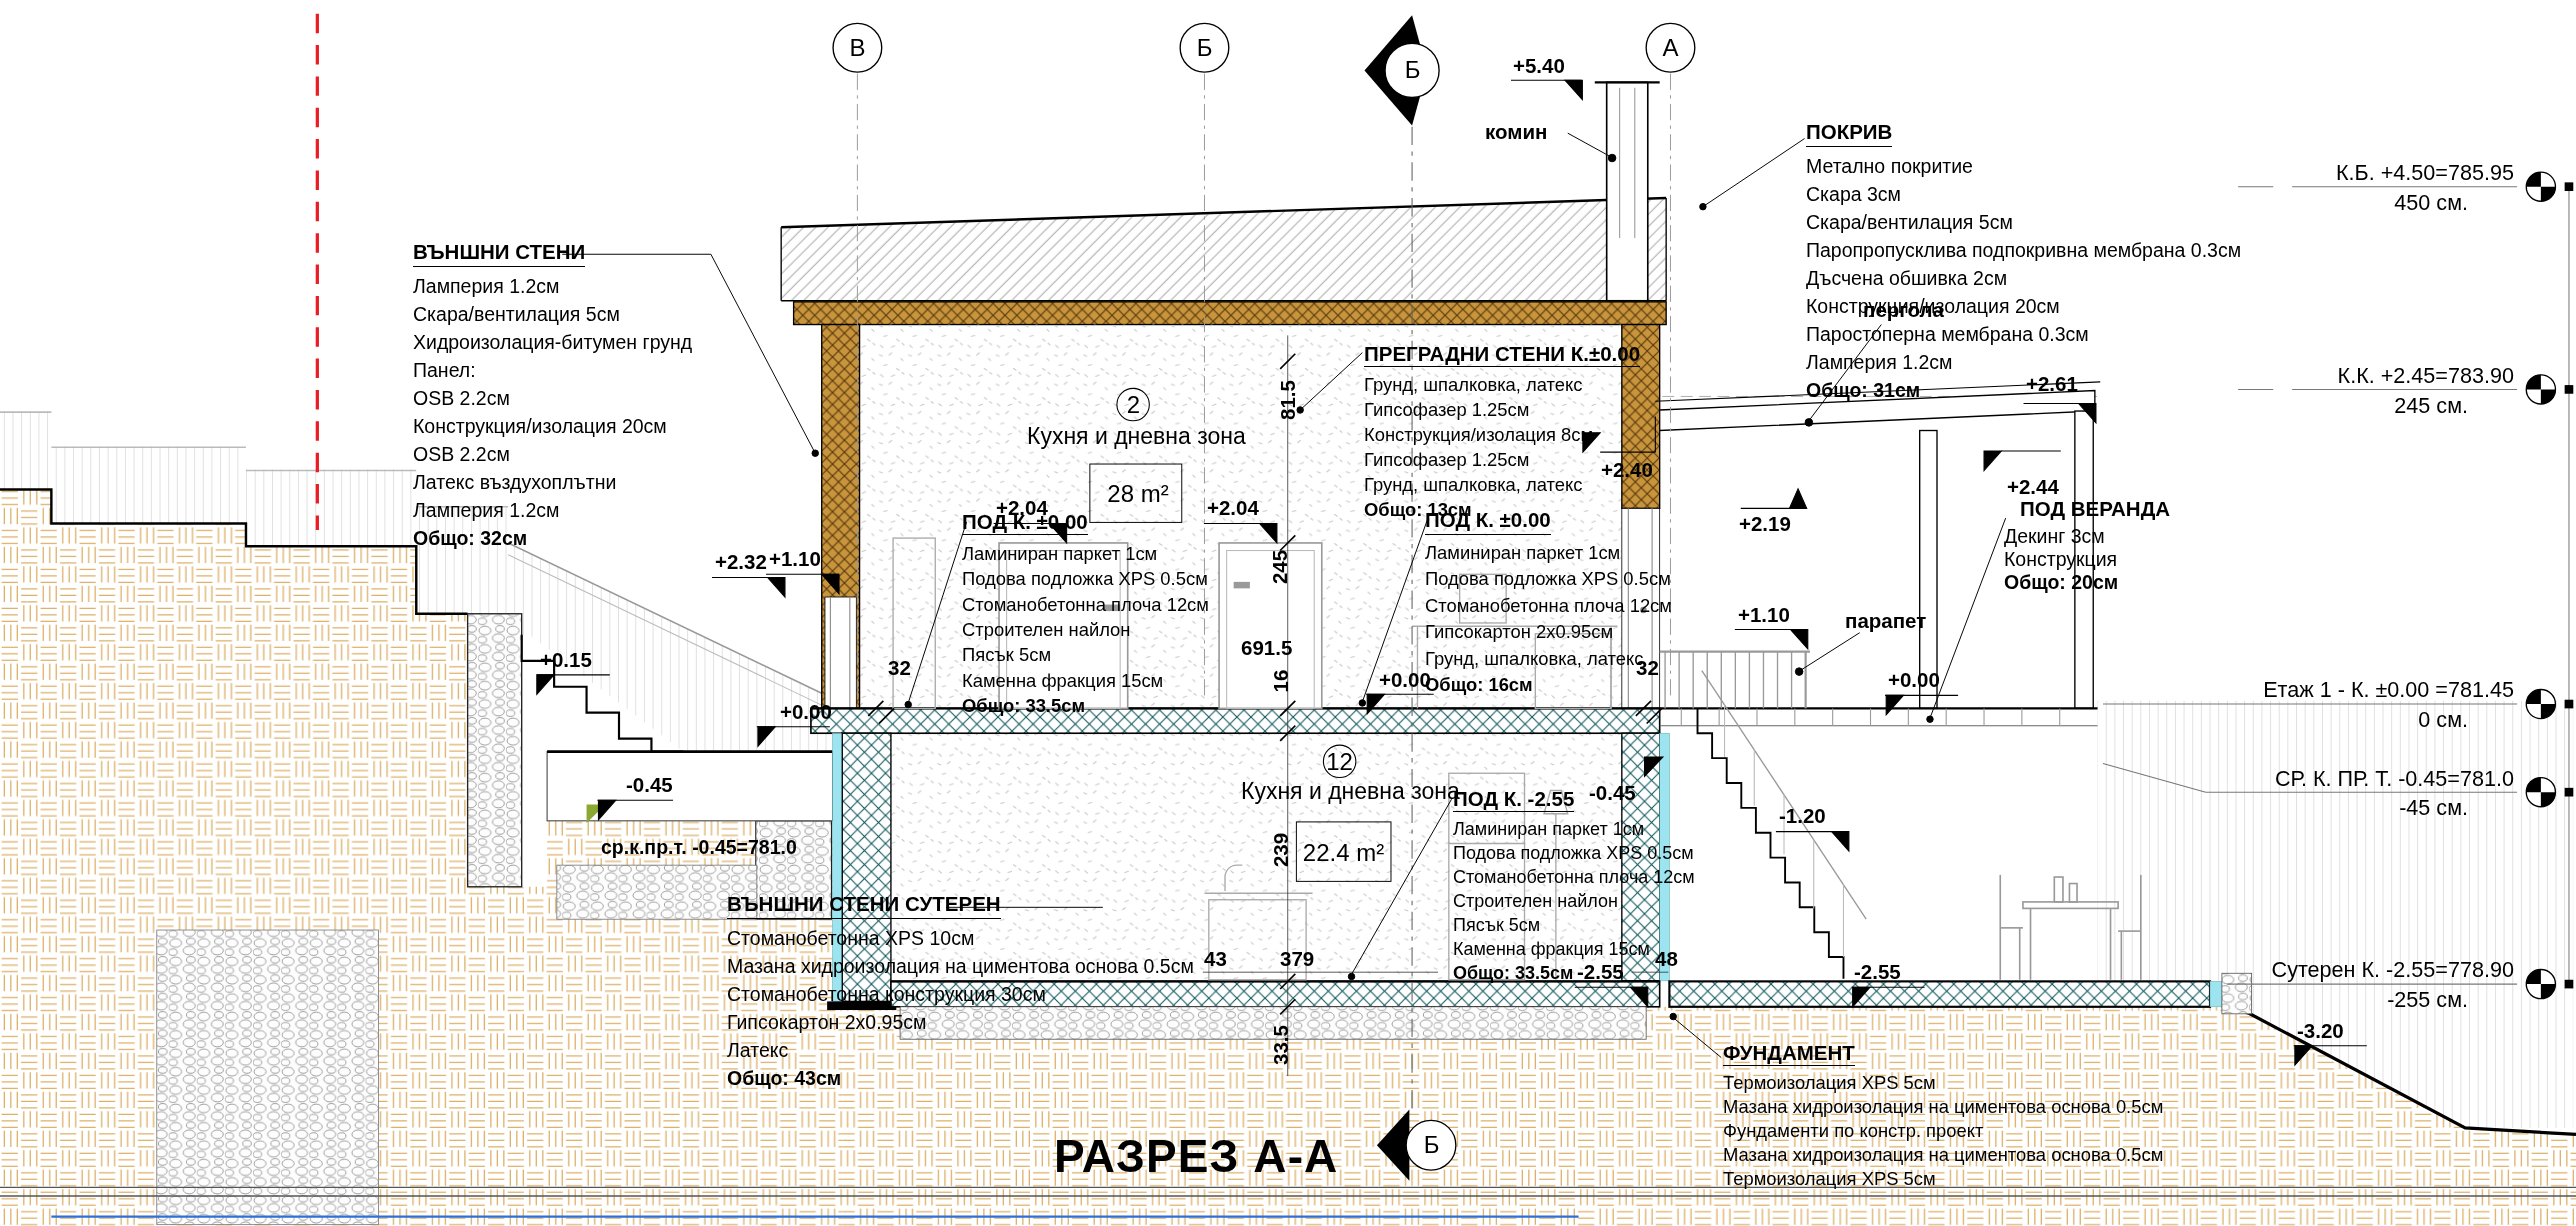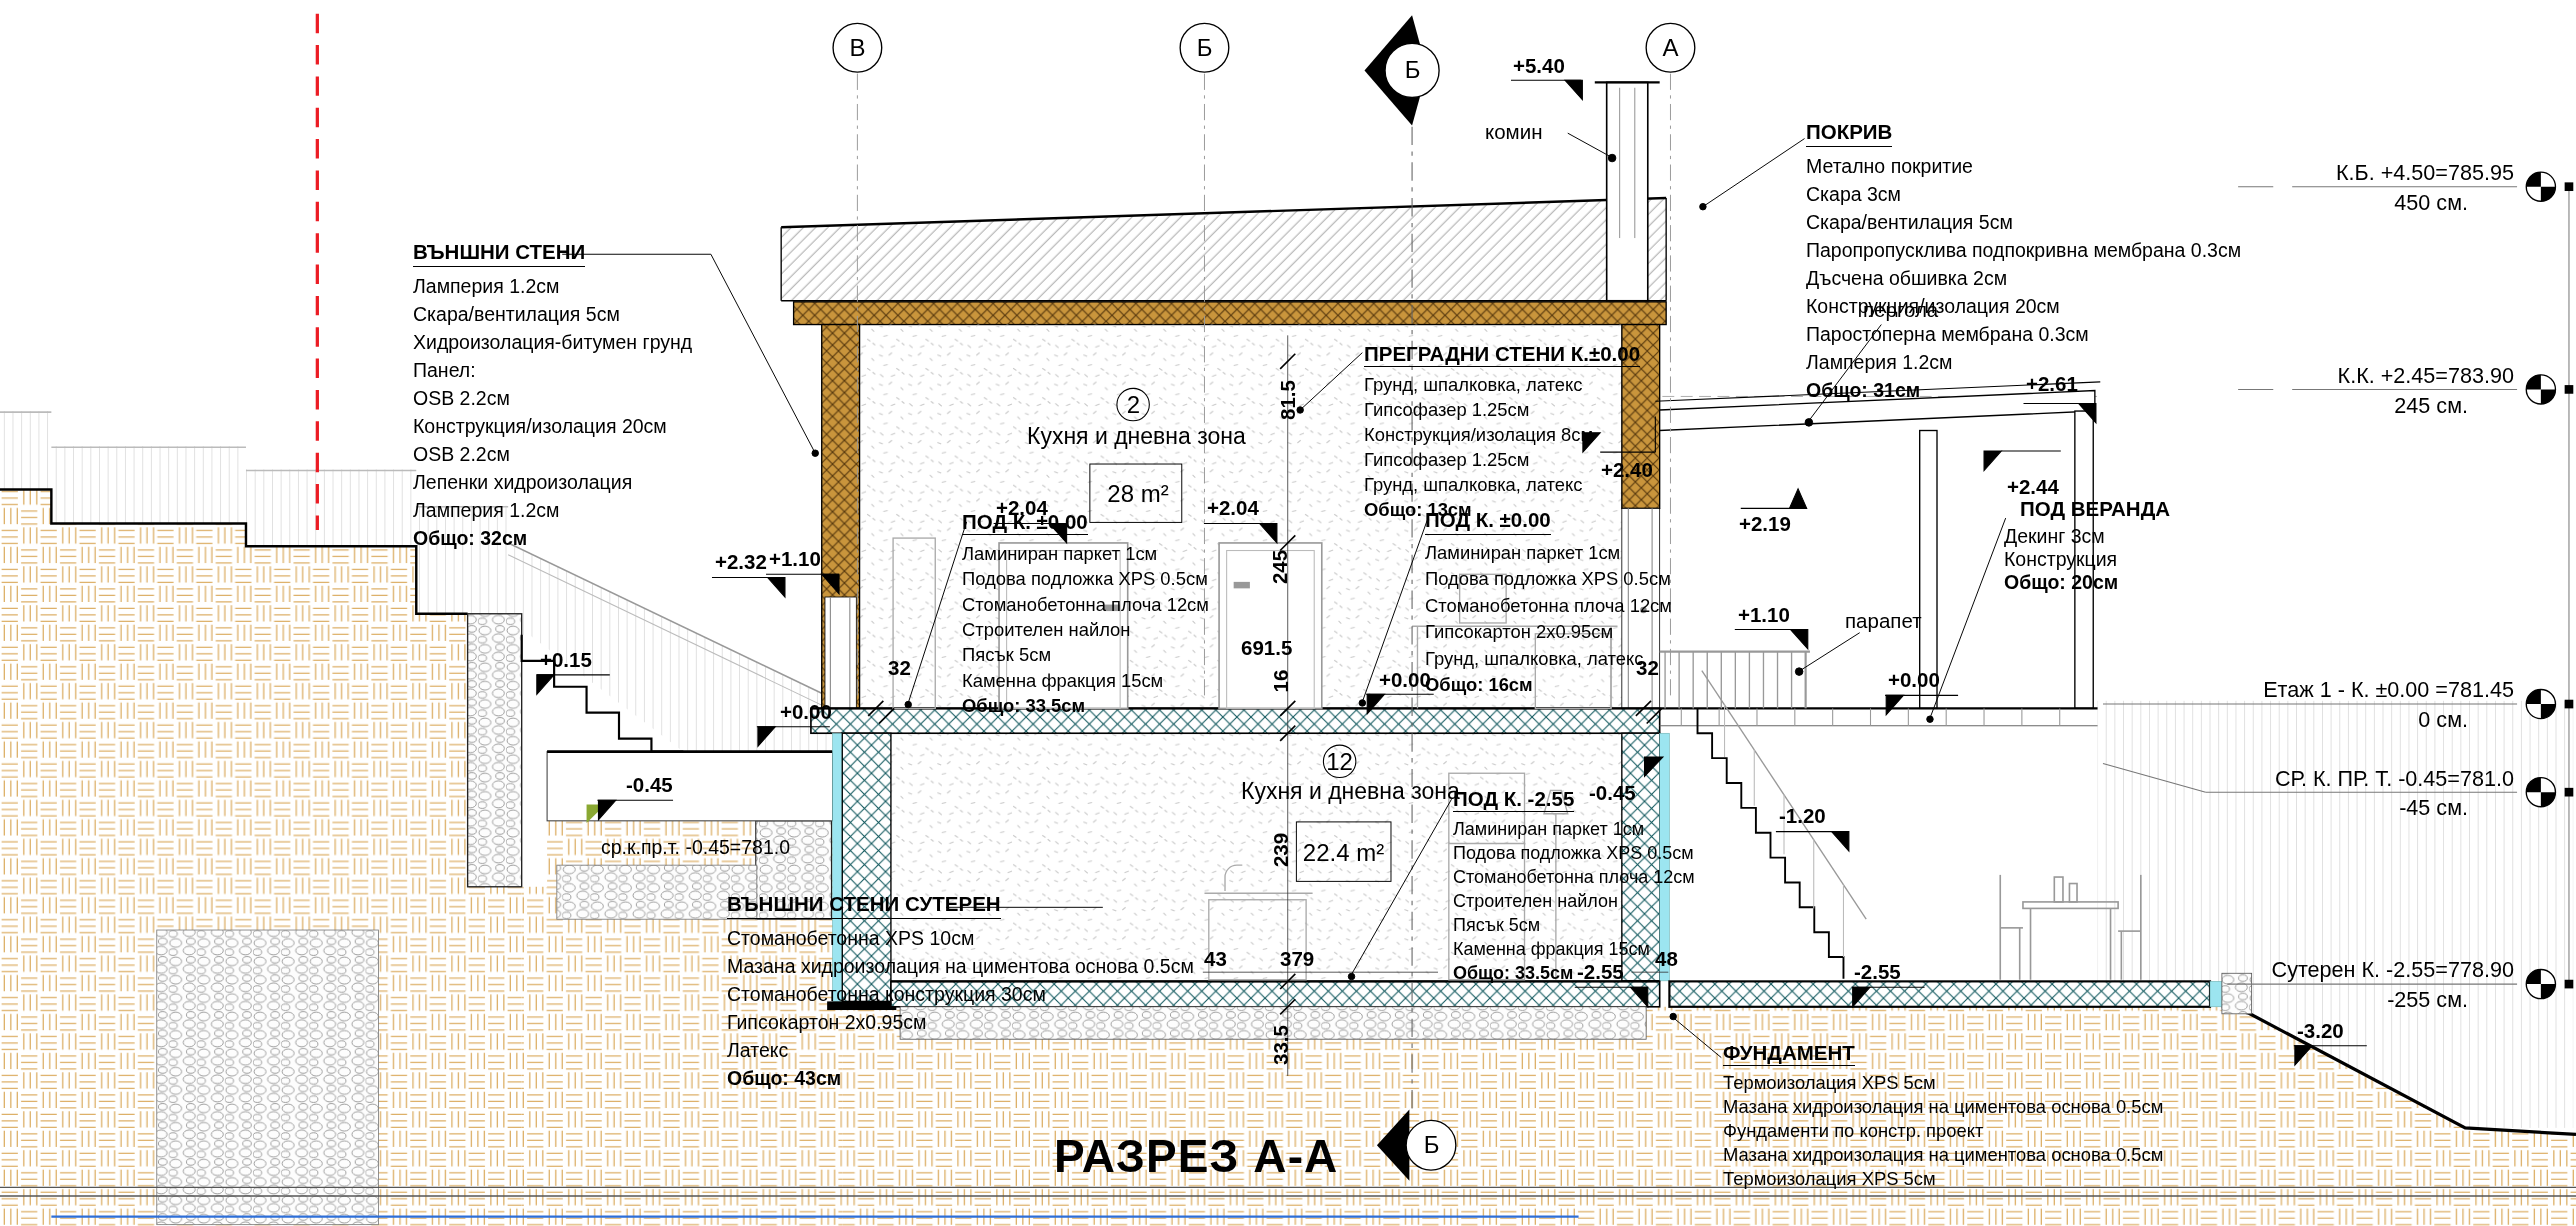--- a/index.html
+++ b/index.html
@@ -6,21 +6,21 @@
   #stage{position:relative;width:2576px;height:1227px;background:#fff;overflow:hidden;
          font-family:"Liberation Sans",sans-serif;color:#000;}
   #lines{position:absolute;left:0;top:0;}
   .blk{position:absolute;font-size:19.5px;line-height:28px;white-space:nowrap;}
   .blk .bt{font-weight:bold;font-size:20.5px;display:inline-block;border-bottom:1.6px solid #000;margin-bottom:5.4px;}
   .blk.noul .bt{border-bottom:none;margin-left:16px;}
   .blk:not(.nob) .bl:last-child{font-weight:bold;}
   .mk{position:absolute;font-weight:bold;font-size:20.5px;white-space:nowrap;}
   .dm{position:absolute;font-weight:bold;font-size:20.5px;white-space:nowrap;}
   .vdim{width:76px;text-align:center;transform:rotate(-90deg);transform-origin:center;}
-  .lab{position:absolute;font-weight:normal;font-size:20.5px;white-space:nowrap;}
+  .lab{position:absolute;font-weight:bold;font-size:20.5px;white-space:nowrap;}
   .lvl-lab{position:absolute;font-size:21.6px;white-space:nowrap;text-align:right;width:411px;}
   .lvl-sub{position:absolute;font-size:21.6px;white-space:nowrap;text-align:right;width:195px;}
   .ctext{position:absolute;width:39px;text-align:center;font-size:24px;}
   .room-name{position:absolute;font-size:23px;white-space:nowrap;}
   .room-area{position:absolute;text-align:center;font-size:24px;}
   .ttl{position:absolute;font-weight:bold;font-size:46px;letter-spacing:1.1px;white-space:nowrap;}
 </style>
 </head>
 <body>
 
@@ -378,21 +378,21 @@
 <div class="blk" style="left:413px;top:238px;">
   <div class="bt">ВЪНШНИ СТЕНИ</div>
   <div>
         <div class="bl">Ламперия 1.2см</div>
         <div class="bl">Скара/вентилация 5см</div>
         <div class="bl">Хидроизолация-битумен грунд</div>
         <div class="bl">Панел:</div>
         <div class="bl">OSB 2.2см</div>
         <div class="bl">Конструкция/изолация 20см</div>
         <div class="bl">OSB 2.2см</div>
-        <div class="bl">Лепенки хидроизолация</div>
+        <div class="bl">Латекс въздухоплътни</div>
         <div class="bl">Ламперия 1.2см</div>
         <div class="bl">Общо: 32см</div>
       </div>
 </div>
 
 <div class="blk" style="left:1806px;top:118px;">
   <div class="bt">ПОКРИВ</div>
   <div>
         <div class="bl">Метално покритие</div>
         <div class="bl">Скара 3см</div>

